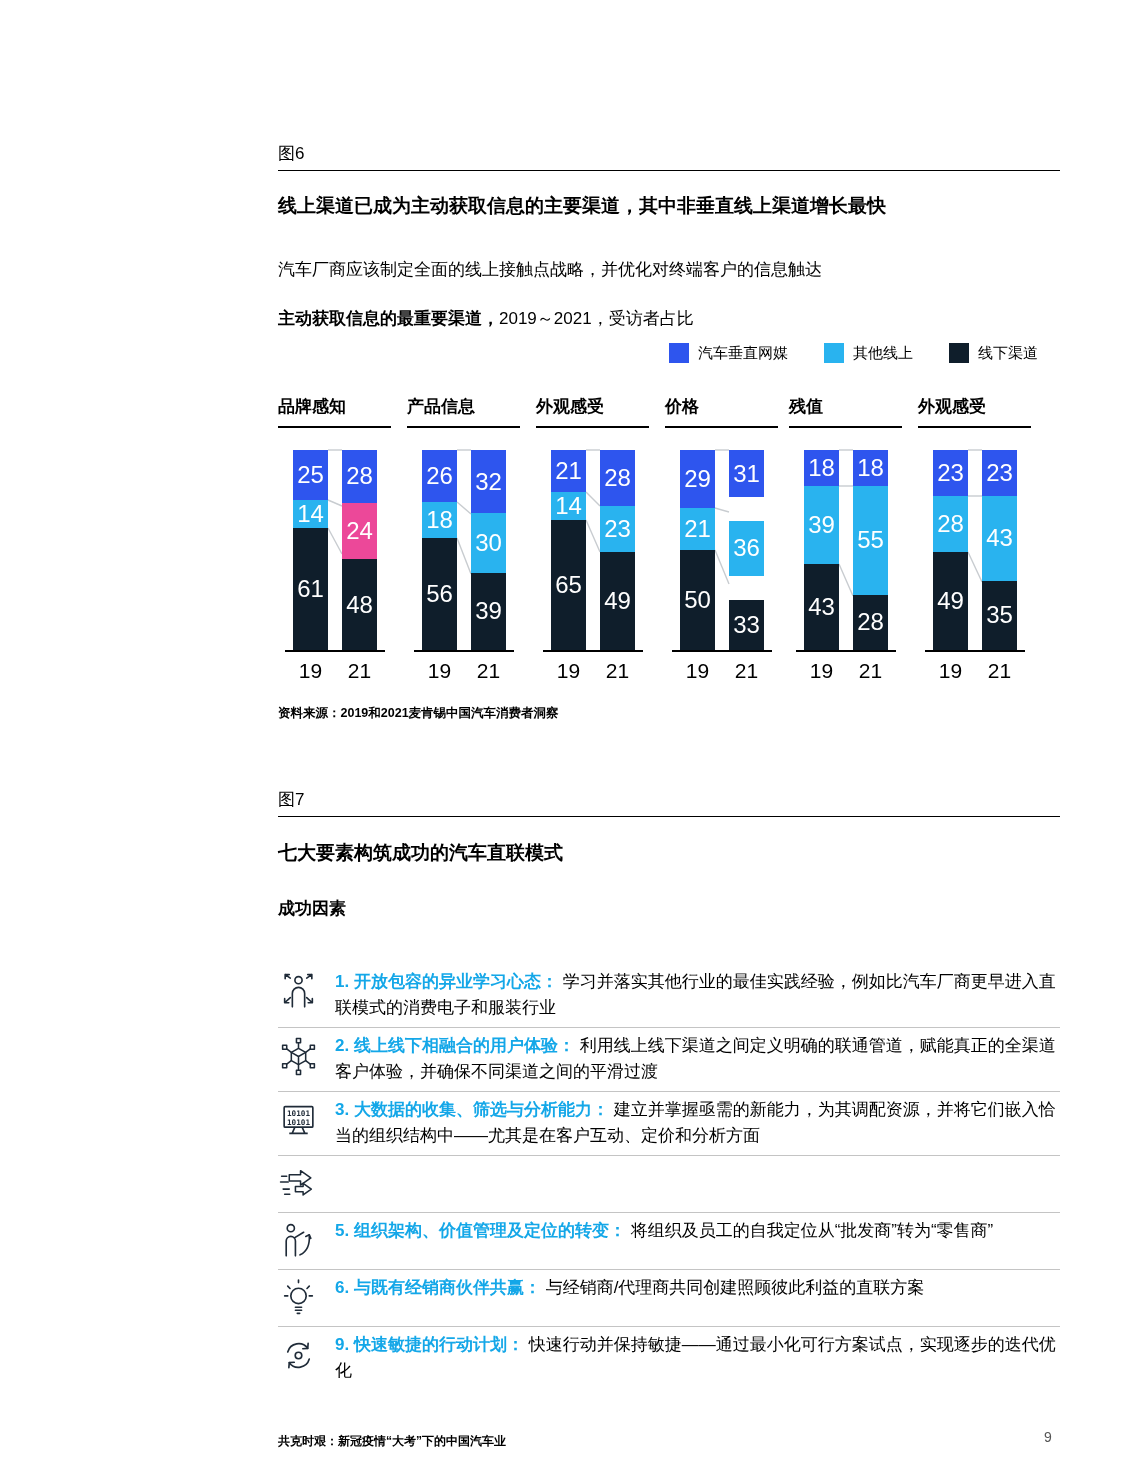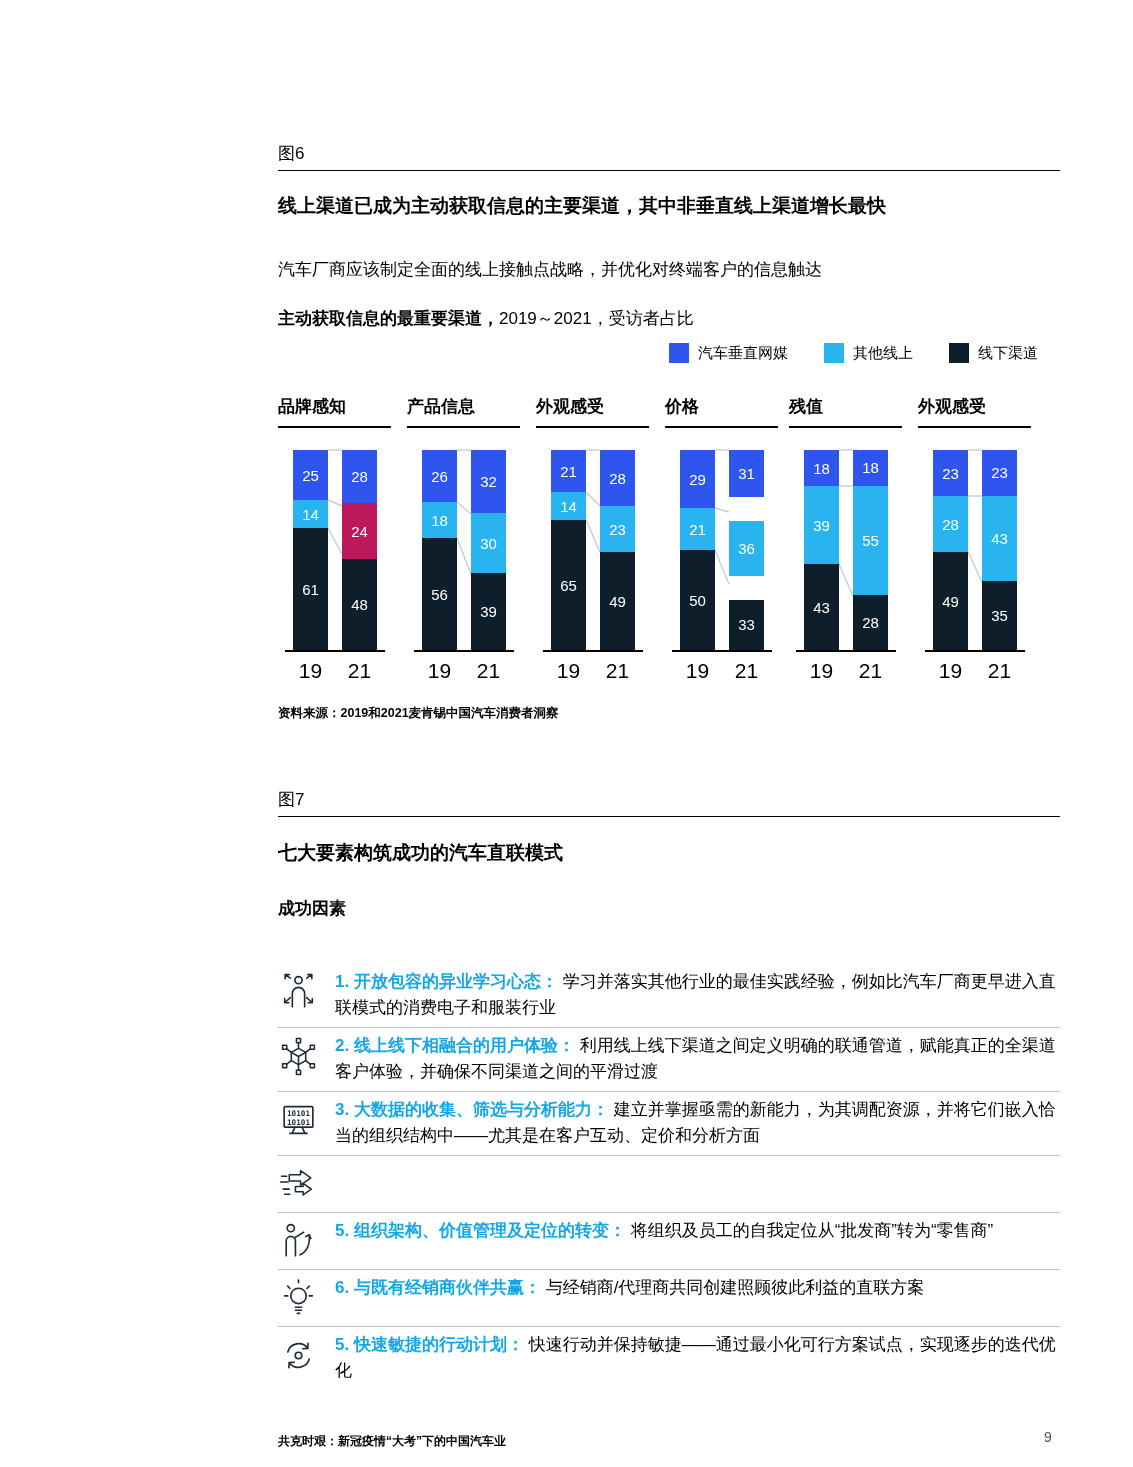--- a/index.html
+++ b/index.html
@@ -16,21 +16,21 @@
   #chart-title .b{font-weight:bold;}
   #legend{left:278px;top:343px;width:760px;display:flex;justify-content:flex-end;gap:36px;align-items:center;}
   .lg-item{display:flex;align-items:center;gap:9px;font-size:15px;}
   .lg-swatch{width:20px;height:20px;flex:0 0 20px;}
   #chart{left:278px;top:395px;width:782px;height:300px;}
   .connectors{position:absolute;left:0;top:0;}
   .cat-group{position:absolute;top:0;height:300px;width:125px;}
   .cat-label{position:absolute;left:0;top:0;width:113px;font-size:17px;font-weight:bold;
              border-bottom:2px solid #000000;padding-bottom:8px;white-space:nowrap;}
   .bar{position:absolute;top:55px;width:35px;height:200px;display:flex;flex-direction:column;}
-  .seg{display:flex;align-items:center;justify-content:center;color:#fff;font-size:15px;overflow:hidden;}
+  .seg{display:flex;align-items:center;justify-content:center;color:#fff;font-size:24px;overflow:hidden;}
   .baseline{position:absolute;top:255px;left:7px;width:100px;border-top:2.2px solid #000;}
   .year{position:absolute;top:264px;width:35px;text-align:center;font-size:21px;}
   #source{left:278px;top:705px;font-size:12.5px;font-weight:bold;}
   
   #fig7-tag{left:278px;top:788px;font-size:17px;}
   #rule2{top:816px;}
   #fig7-title{left:278px;top:840px;width:782px;font-size:19px;font-weight:bold;}
   #fig7-sub{left:278px;top:897px;font-size:17px;font-weight:bold;}
   #factors{left:278px;top:964px;width:782px;}
   .factor{display:flex;padding:5px 0 7px;border-bottom:1px solid #C4C4C4;}
@@ -99,21 +99,21 @@
           </div>
           <div class="seg" style="height: 122px; background: rgb(15, 30, 43);">
             <span>61</span>
           </div>
         </div>
         <div class="year" style="left: 15px;">19</div>
         <div class="bar" style="left: 64px;">
           <div class="seg" style="height: 56px; background: rgb(46, 85, 238);">
             <span>28</span>
           </div>
-          <div class="seg" style="height: 60px; background: #be185d;">
+          <div class="seg" style="height: 60px; background: #ec4899;">
             <span>24</span>
           </div>
           <div class="seg" style="height: 96px; background: rgb(15, 30, 43); align-items: center;">
             <span>48</span>
           </div>
         </div>
         <div class="year" style="left: 64px;">21</div>
         <div class="baseline"></div>
       </div>
       <div class="cat-group" style="left: 129px;">
@@ -338,19 +338,19 @@
       <div class="factor">
         <div class="f-icon">
           <svg viewBox="0 0 40 40" fill="none" stroke="currentColor" stroke-width="1.6" stroke-linecap="round" stroke-linejoin="round">
             <path d="M9.5 16.5 a11 11 0 0 1 19.5 -3.5"></path>
             <path d="M29 13 l.4 -4.8 M29 13 l-4.8 .4"></path>
             <path d="M30.5 23.5 a11 11 0 0 1 -19.5 3.5"></path>
             <path d="M11 27 l-.4 4.8 M11 27 l4.8 -.4"></path>
             <circle cx="20" cy="20" r="3.2"></circle>
           </svg>
         </div>
-        <div class="f-text"><span class="f-lead">5. 快速敏捷的行动计划： </span><span>快速行动并保持敏捷——通过最小化可行方案试点，实现逐步的迭代优化</span></div>
+        <div class="f-text"><span class="f-lead">9. 快速敏捷的行动计划： </span><span>快速行动并保持敏捷——通过最小化可行方案试点，实现逐步的迭代优化</span></div>
       </div>
     </div>
 
   <div class="abs" id="footer-title">共克时艰：新冠疫情“大考”下的中国汽车业</div>
   <div class="abs" id="page-num">9</div>
 </div>
 
 </body></html>

